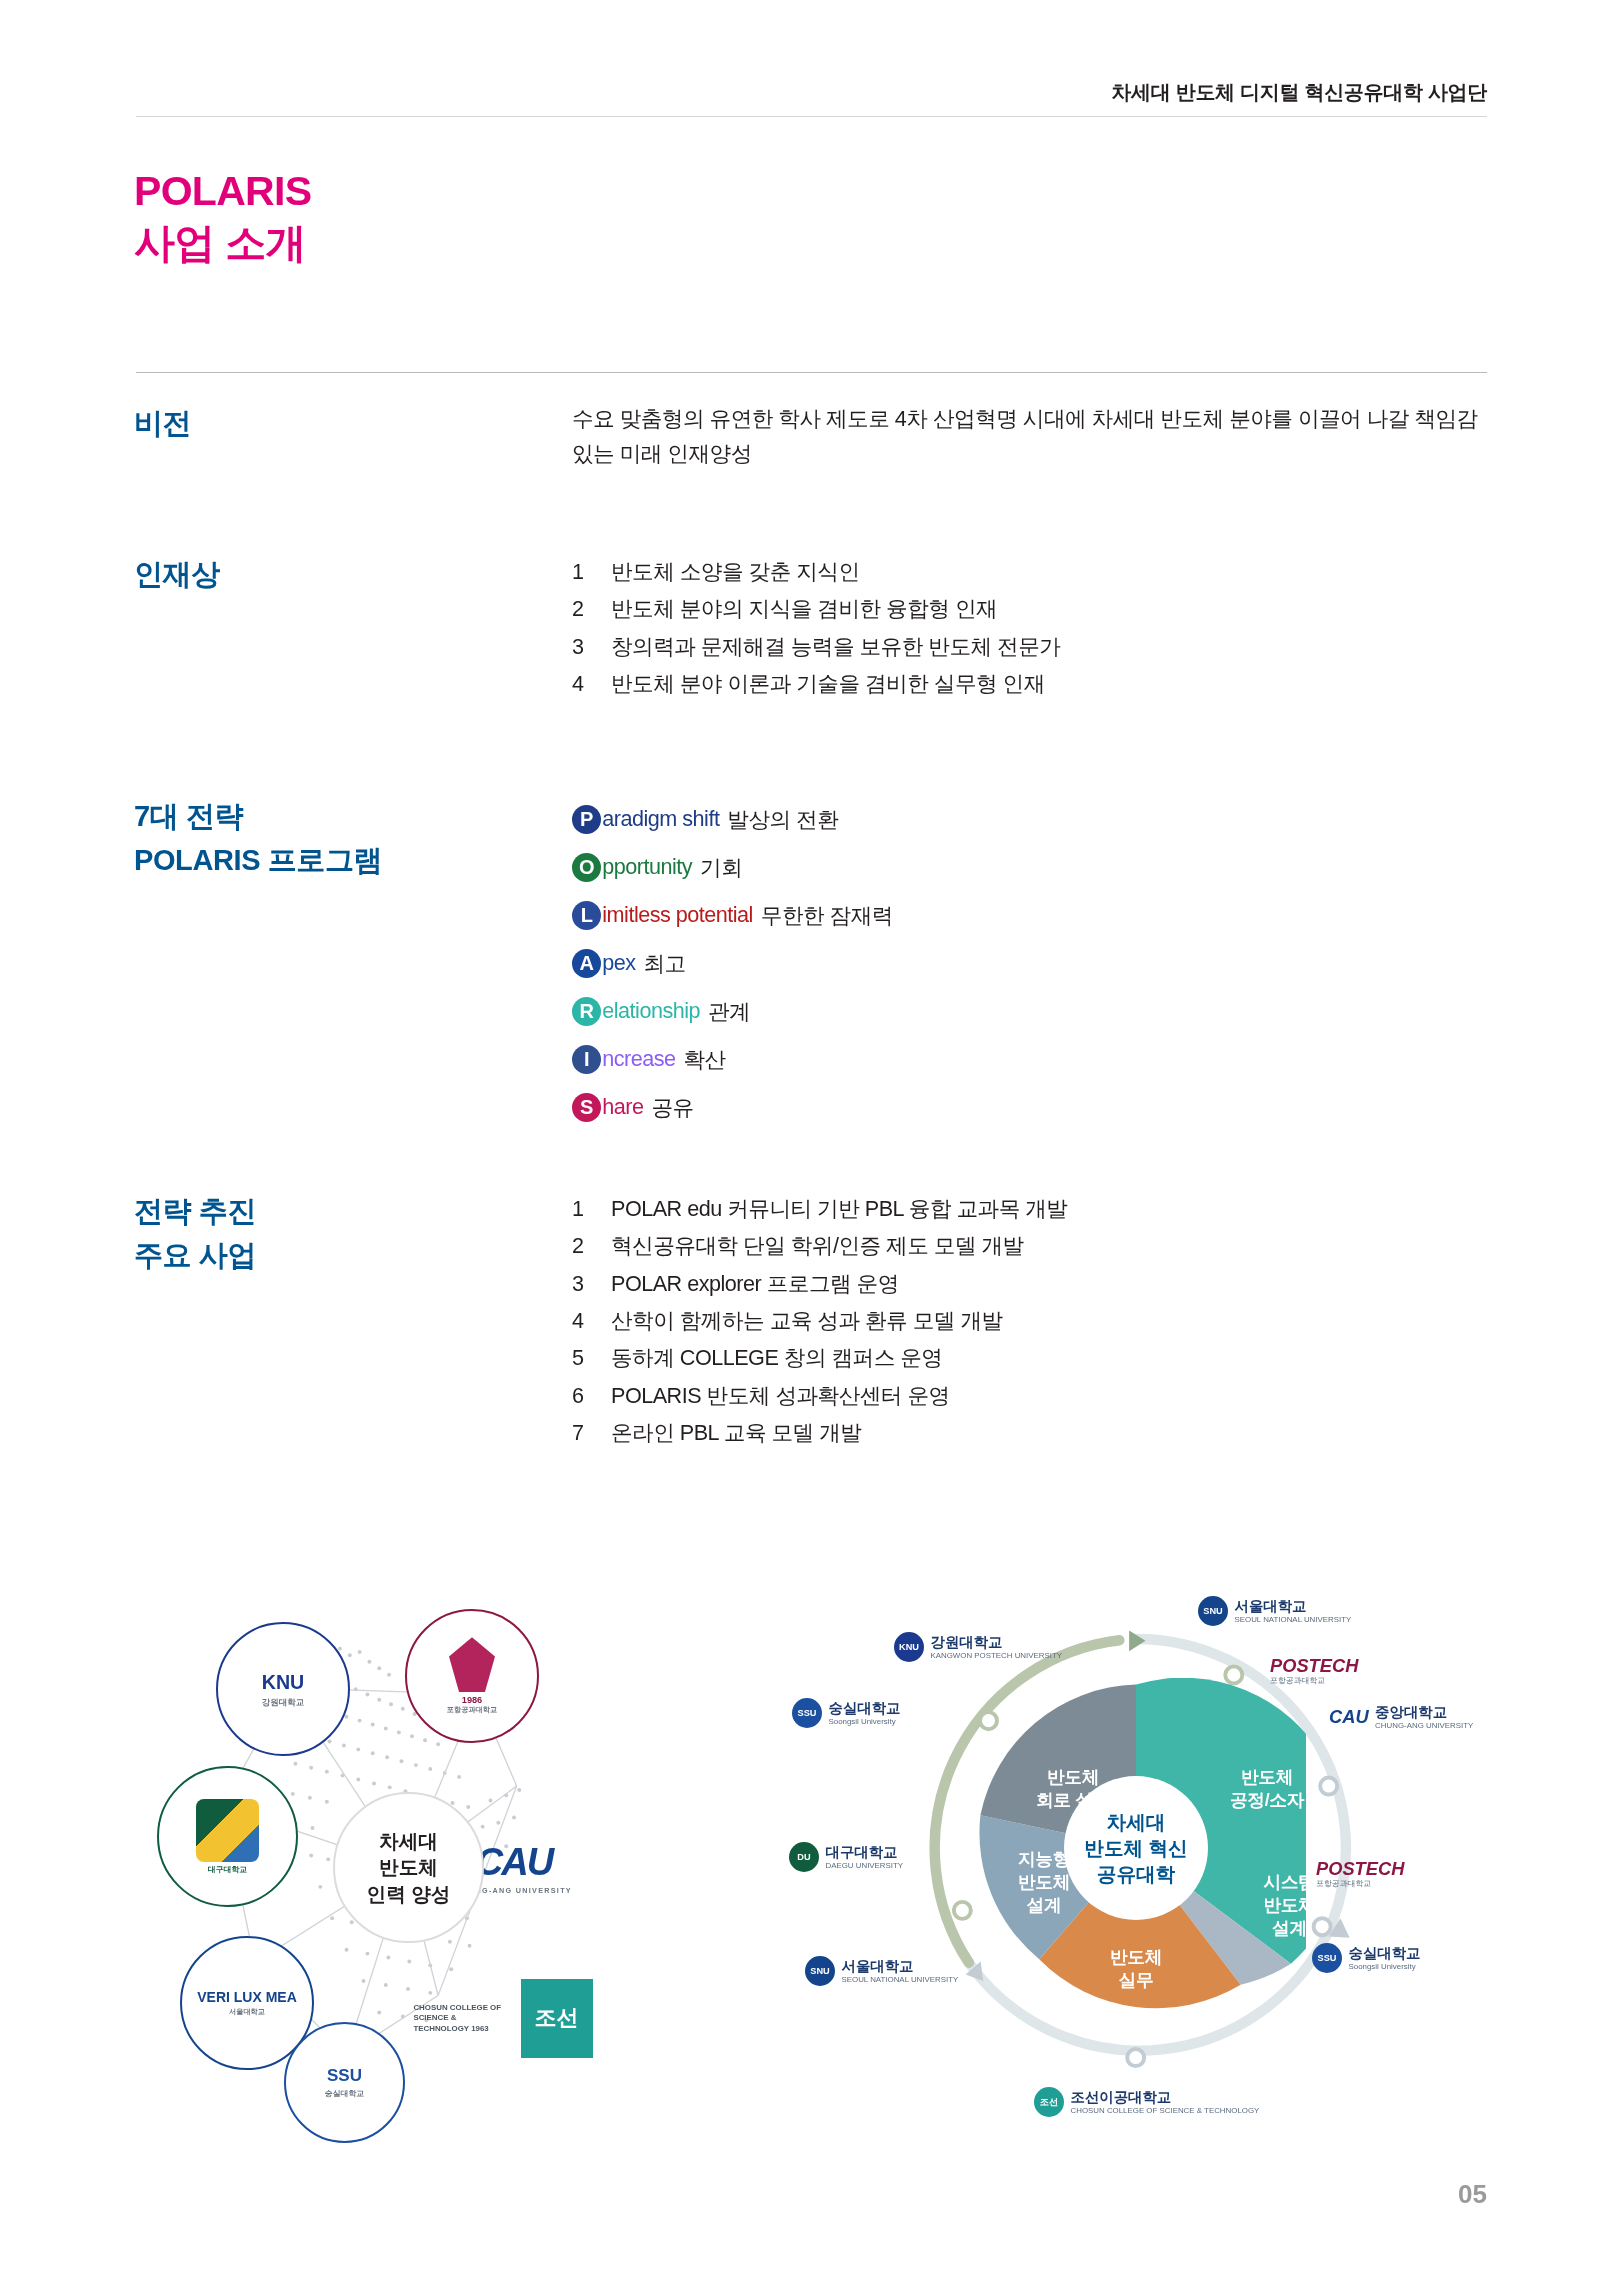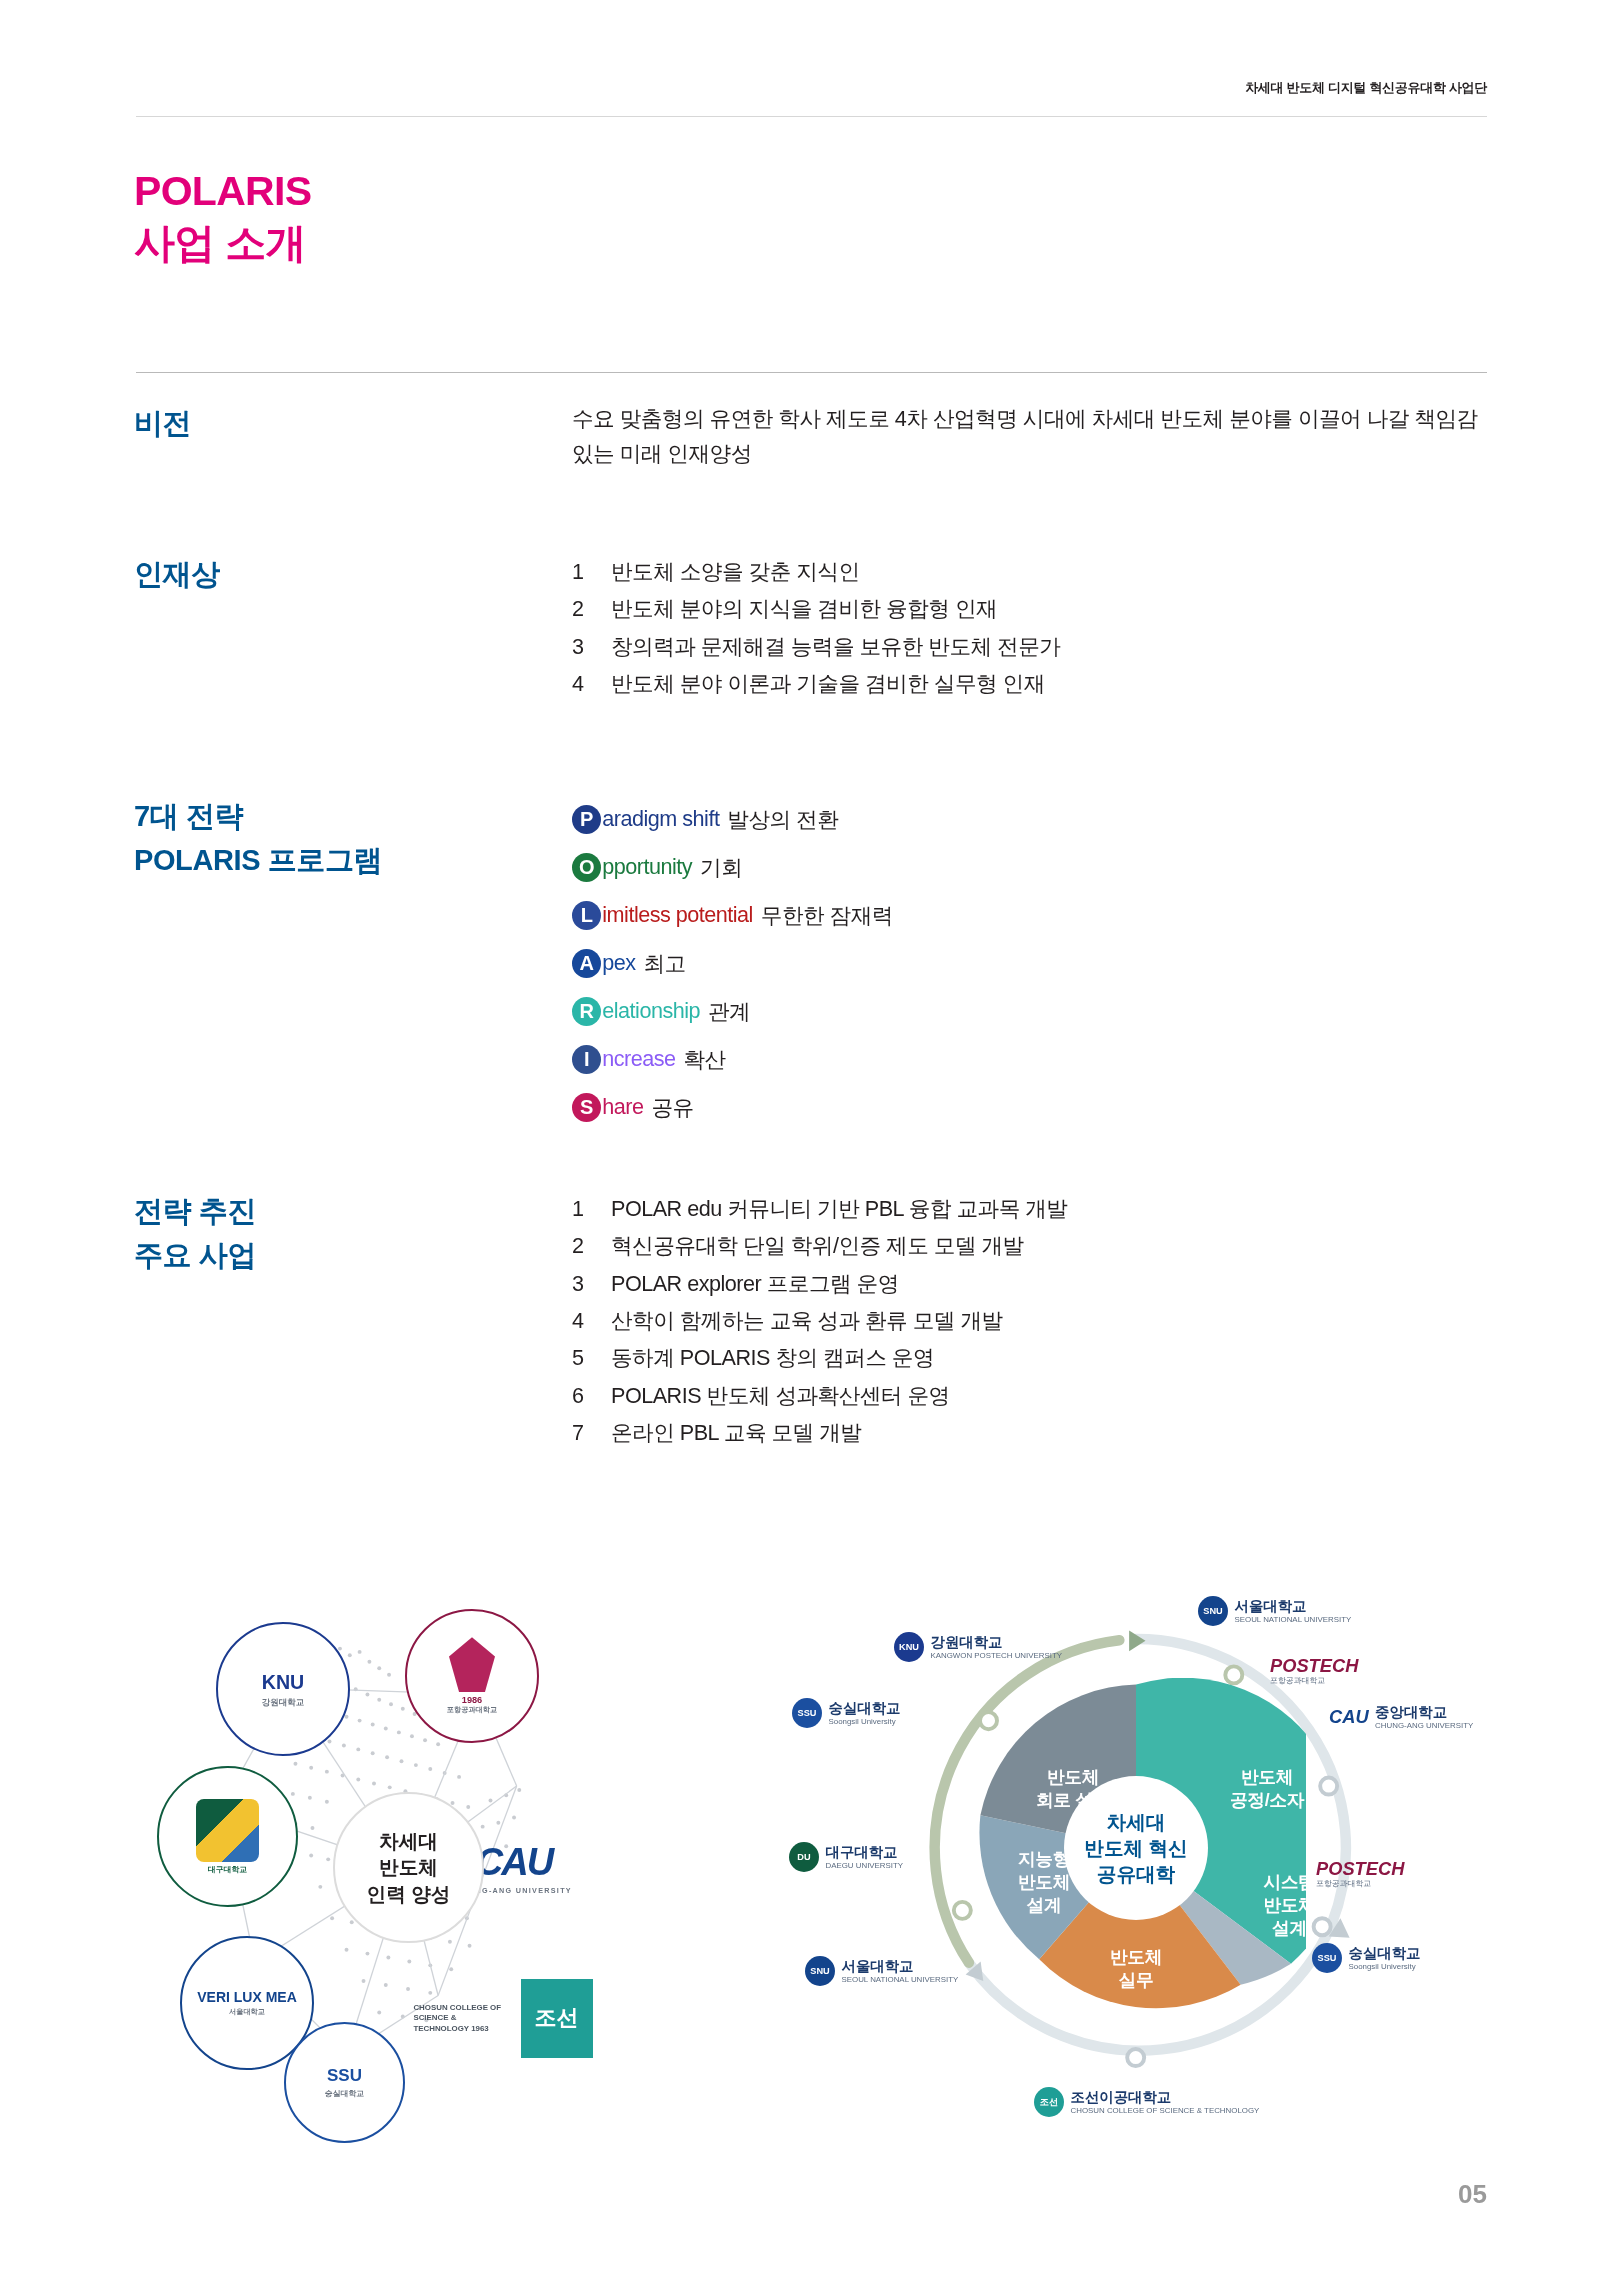--- a/index.html
+++ b/index.html
@@ -18,21 +18,21 @@
     overflow: hidden;
   }
 
   
   .header {
     position: absolute;
     left: 136px;
     top: 79px;
     width: 1351px;
     text-align: right;
-    font-size: 13px;
+    font-size: 20px;
     font-weight: bold;
     color: #231f20;
     letter-spacing: -0.3px;
   }
   .header-rule {
     position: absolute;
     left: 136px;
     top: 116px;
     width: 1351px;
     height: 1.3px;
@@ -334,21 +334,21 @@
     <div class="sec-label">
       <div>전략 추진</div>
       <div>주요 사업</div>
     </div>
     <div class="sec-body">
       <ol class="numlist">
         <li><span class="num">1</span><span>POLAR edu 커뮤니티 기반 PBL 융합 교과목 개발</span></li>
         <li><span class="num">2</span><span>혁신공유대학 단일 학위/인증 제도 모델 개발</span></li>
         <li><span class="num">3</span><span>POLAR explorer 프로그램 운영</span></li>
         <li><span class="num">4</span><span>산학이 함께하는 교육 성과 환류 모델 개발</span></li>
-        <li><span class="num">5</span><span>동하계 POLARIS 창의 캠퍼스 운영</span></li>
+        <li><span class="num">5</span><span>동하계 COLLEGE 창의 캠퍼스 운영</span></li>
         <li><span class="num">6</span><span>POLARIS 반도체 성과확산센터 운영</span></li>
         <li><span class="num">7</span><span>온라인 PBL 교육 모델 개발</span></li>
       </ol>
     </div>
   </div>
 
   <div class="graphics">
 
     <div class="net">
       <svg width="589" height="563" viewBox="0 0 900 860" style="position:absolute;left:0;top:0">

